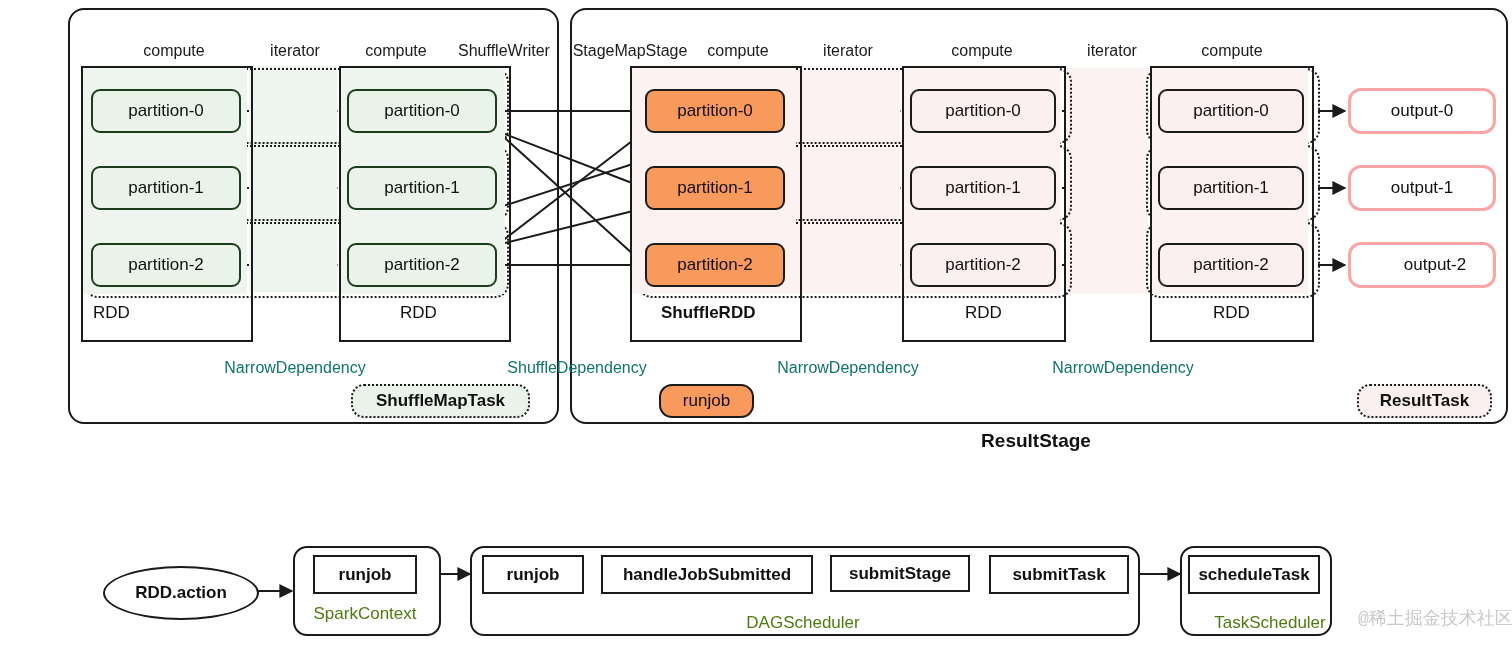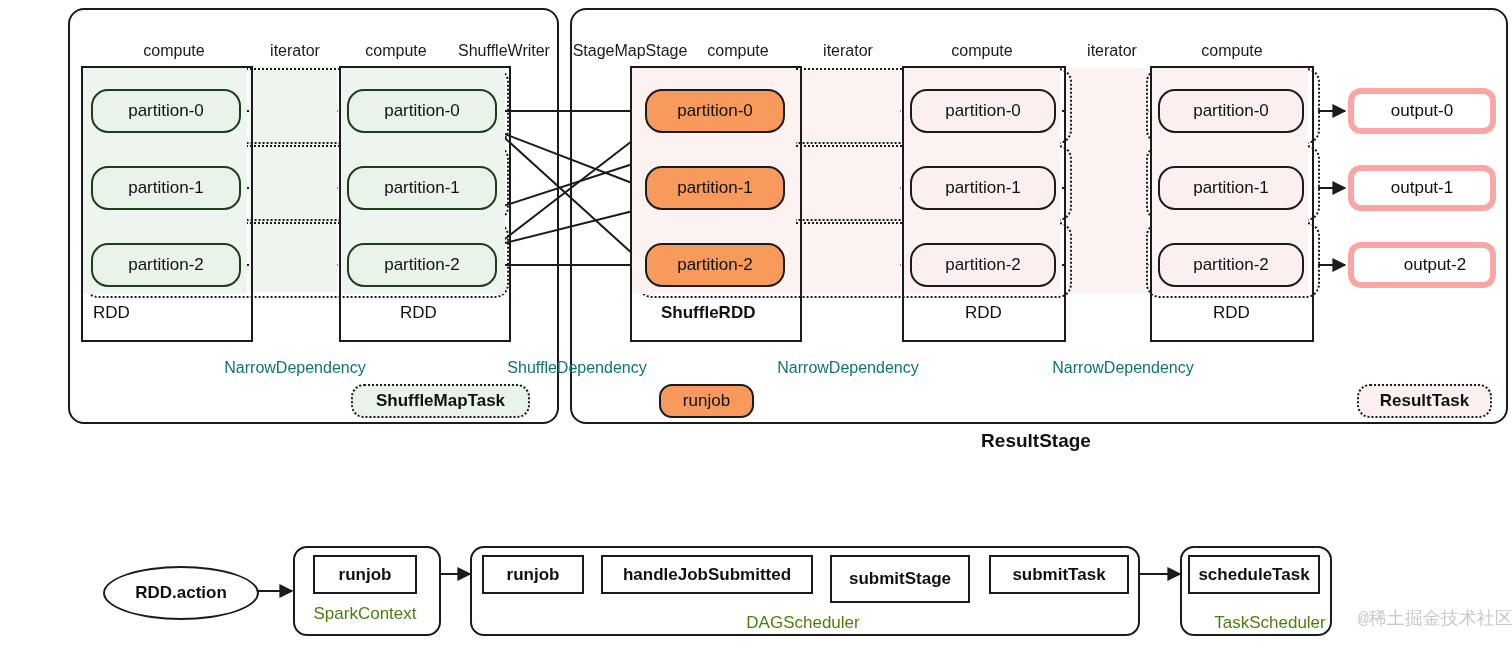--- a/index.html
+++ b/index.html
@@ -16,25 +16,25 @@
   .rdd-label{position:absolute;font-size:17px;color:#111;white-space:nowrap;}
 
   
   .band{position:absolute;border:2px dotted #1b1b1b;border-radius:14px;}
 
   
   .tint{position:absolute;}
 
   
   .pill{position:absolute;display:flex;align-items:center;justify-content:center;
-        border-radius:17px;font-size:17px;white-space:nowrap;box-sizing:border-box;}
+        border-radius:9px;font-size:17px;white-space:nowrap;box-sizing:border-box;}
   .pill.green{background:#e9f3e9;border:2px solid #1d3d1d;color:#111;}
   .pill.orange{background:#f79a5b;border:2px solid #1b1b1b;color:#111;}
   .pill.pink{background:#fcefef;border:2px solid #1b1b1b;color:#111;}
-  .pill.plain{background:#ffffff;border:6px solid #fca5a5;color:#111;border-radius:13px;}
+  .pill.plain{background:#ffffff;border:3px solid #fca5a5;color:#111;border-radius:13px;}
 
   
   .cap{position:absolute;font-size:16px;color:#1b1b1b;white-space:nowrap;text-align:center;}
 
   
   .dep{position:absolute;font-size:16px;color:#0f766e;white-space:nowrap;text-align:center;}
 
   
   .badge{position:absolute;display:flex;align-items:center;justify-content:center;
          font-size:17px;font-weight:bold;white-space:nowrap;box-sizing:border-box;}
@@ -190,21 +190,21 @@
 
   <div class="ellipse" style="left:103px;top:566px;width:152px;height:50px;">RDD.action</div>
 
   <div class="comp" style="left:293px;top:546px;width:144px;height:86px;"></div>
   <div class="method" style="left:313px;top:555px;width:104px;height:39px;">runjob</div>
   <div class="comp-name" style="left:293px;top:604px;width:144px;">SparkContext</div>
 
   <div class="comp" style="left:470px;top:546px;width:666px;height:86px;"></div>
   <div class="method" style="left:482px;top:555px;width:102px;height:39px;">runjob</div>
   <div class="method" style="left:601px;top:555px;width:212px;height:39px;">handleJobSubmitted</div>
-  <div class="method" style="left:830px;top:555px;width:140px;height:48px;">submitStage</div>
+  <div class="method" style="left:830px;top:555px;width:140px;height:37px;">submitStage</div>
   <div class="method" style="left:989px;top:555px;width:140px;height:39px;">submitTask</div>
   <div class="comp-name" style="left:470px;top:613px;width:666px;">DAGScheduler</div>
 
   <div class="comp" style="left:1180px;top:546px;width:148px;height:86px;"></div>
   <div class="method" style="left:1188px;top:555px;width:132px;height:39px;">scheduleTask</div>
   <div class="comp-name" style="left:1180px;top:613px;width:148px;padding-left:16px;">TaskScheduler</div>
 
   <div class="watermark" style="left:1358px;top:606px;font-family:Liberation Mono, monospace;">@稀土掘金技术社区</div>
 
 </div>

